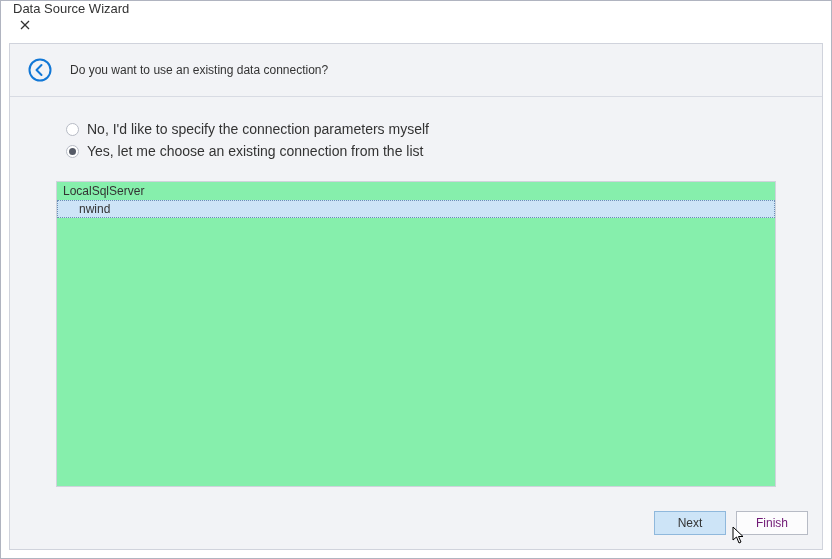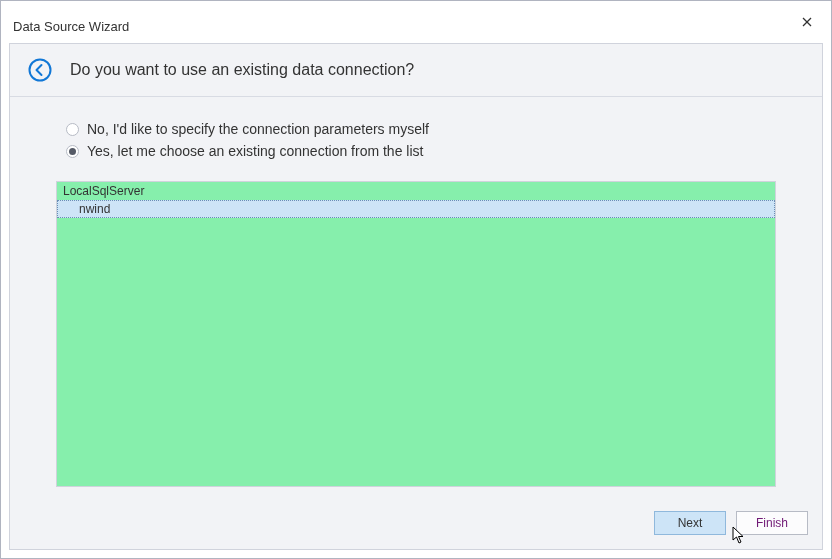--- a/index.html
+++ b/index.html
@@ -21,23 +21,24 @@
       height: 559px;
       border: 1px solid #b0b4c0;
       background: #fff;
       display: flex;
       flex-direction: column;
     }
     .titlebar {
       height: 34px;
       background: #fff;
       display: flex;
-      align-items: flex-end;
+      align-items: flex-start;
       padding: 0 12px;
       border-bottom: 1px solid transparent;
+      flex-direction: column;
     }
     .titlebar-title {
       flex: 1;
       font-size: 13px;
       color: #333;
     }
     .close-btn {
       width: 24px;
       height: 24px;
       display: flex;
@@ -61,21 +62,21 @@
       padding: 14px 18px 14px 18px;
       border-bottom: 1px solid #d8dbe3;
     }
     .back-icon {
       width: 24px;
       height: 24px;
       margin-right: 18px;
       cursor: pointer;
     }
     .question {
-      font-size: 16px;
+      font-size: 12px;
       color: #333;
     }
     .content {
       flex: 1;
       padding: 24px 46px 12px 46px;
       display: flex;
       flex-direction: column;
     }
     .radio-row {
       display: flex;

